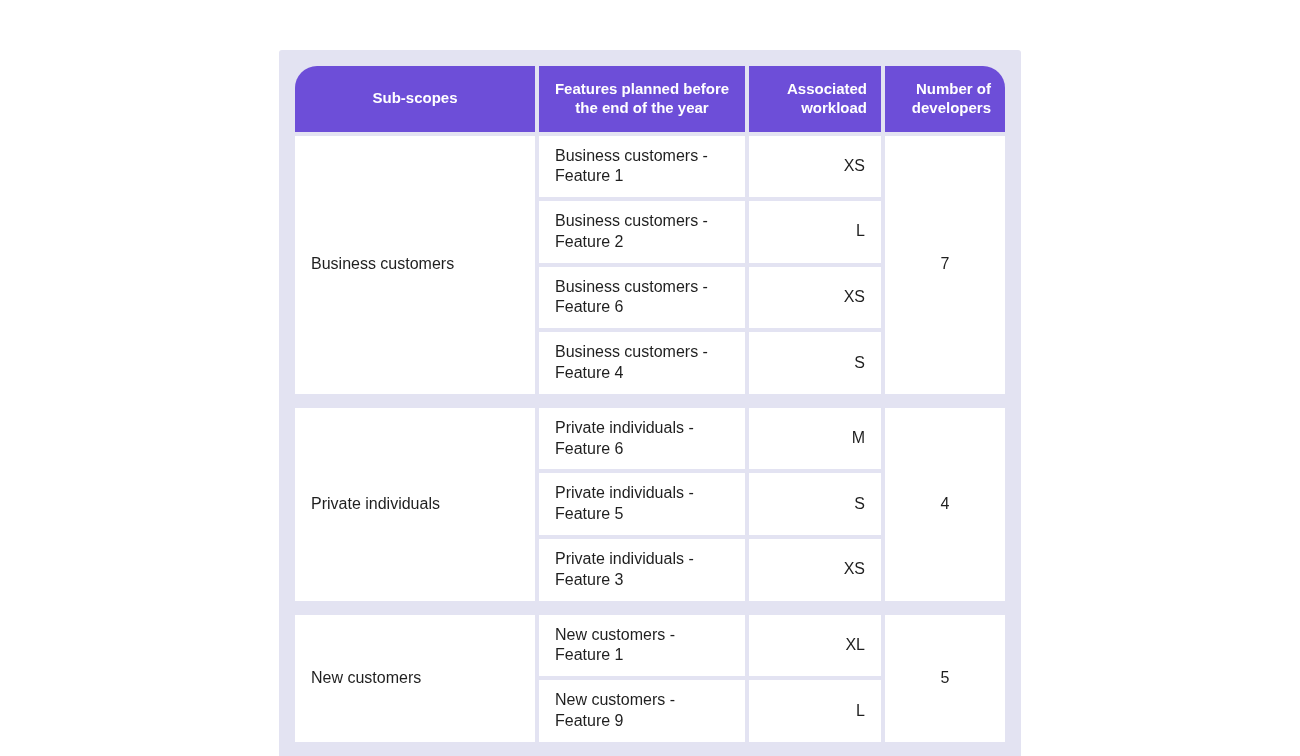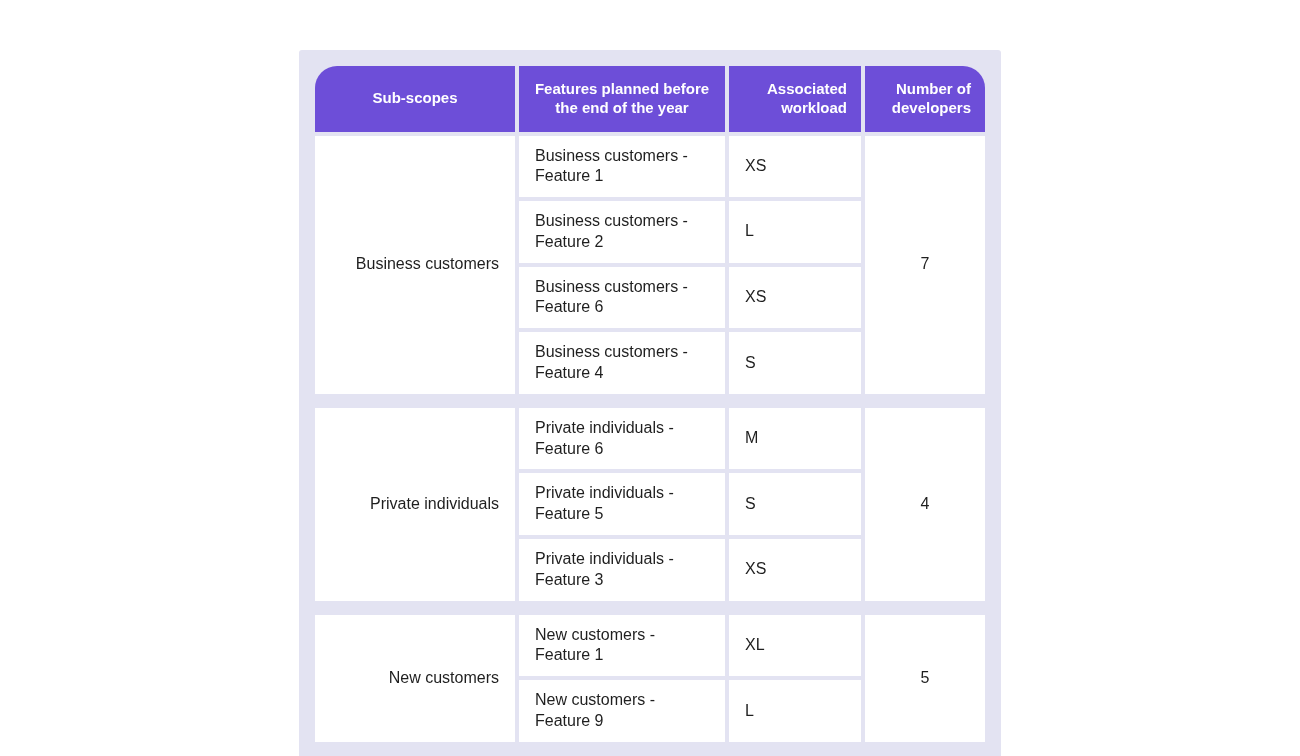--- a/index.html
+++ b/index.html
@@ -26,35 +26,35 @@
   th {
     background: #6D4ED8;
     color: #ffffff;
     font-weight: 600;
     font-size: 15px;
     padding: 14px 14px;
     text-align: center;
     vertical-align: middle;
     line-height: 1.25;
   }
-  th.col-sub   { width: 200px; border-top-left-radius: 22px; }
+  th.col-sub   { width: 240px; border-top-left-radius: 22px; }
   th.col-feat  { width: 206px; }
   th.col-work  { width: 132px; text-align: right; }
   th.col-dev   { width: 120px; border-top-right-radius: 22px; text-align: right; }
   td {
     background: #ffffff;
     color: #1f1f1f;
     font-size: 16px;
     padding: 10px 16px;
     vertical-align: middle;
     line-height: 1.3;
   }
-  td.sub   { text-align: right; }
+  td.sub   { text-align: left; }
   td.feat  { text-align: left; }
-  td.work  { text-align: left; }
+  td.work  { text-align: right; }
   td.dev   { text-align: center; }
   .sep td {
     background: transparent;
     height: 6px;
     padding: 0;
   }
 </style>
 </head>
 <body>
 

